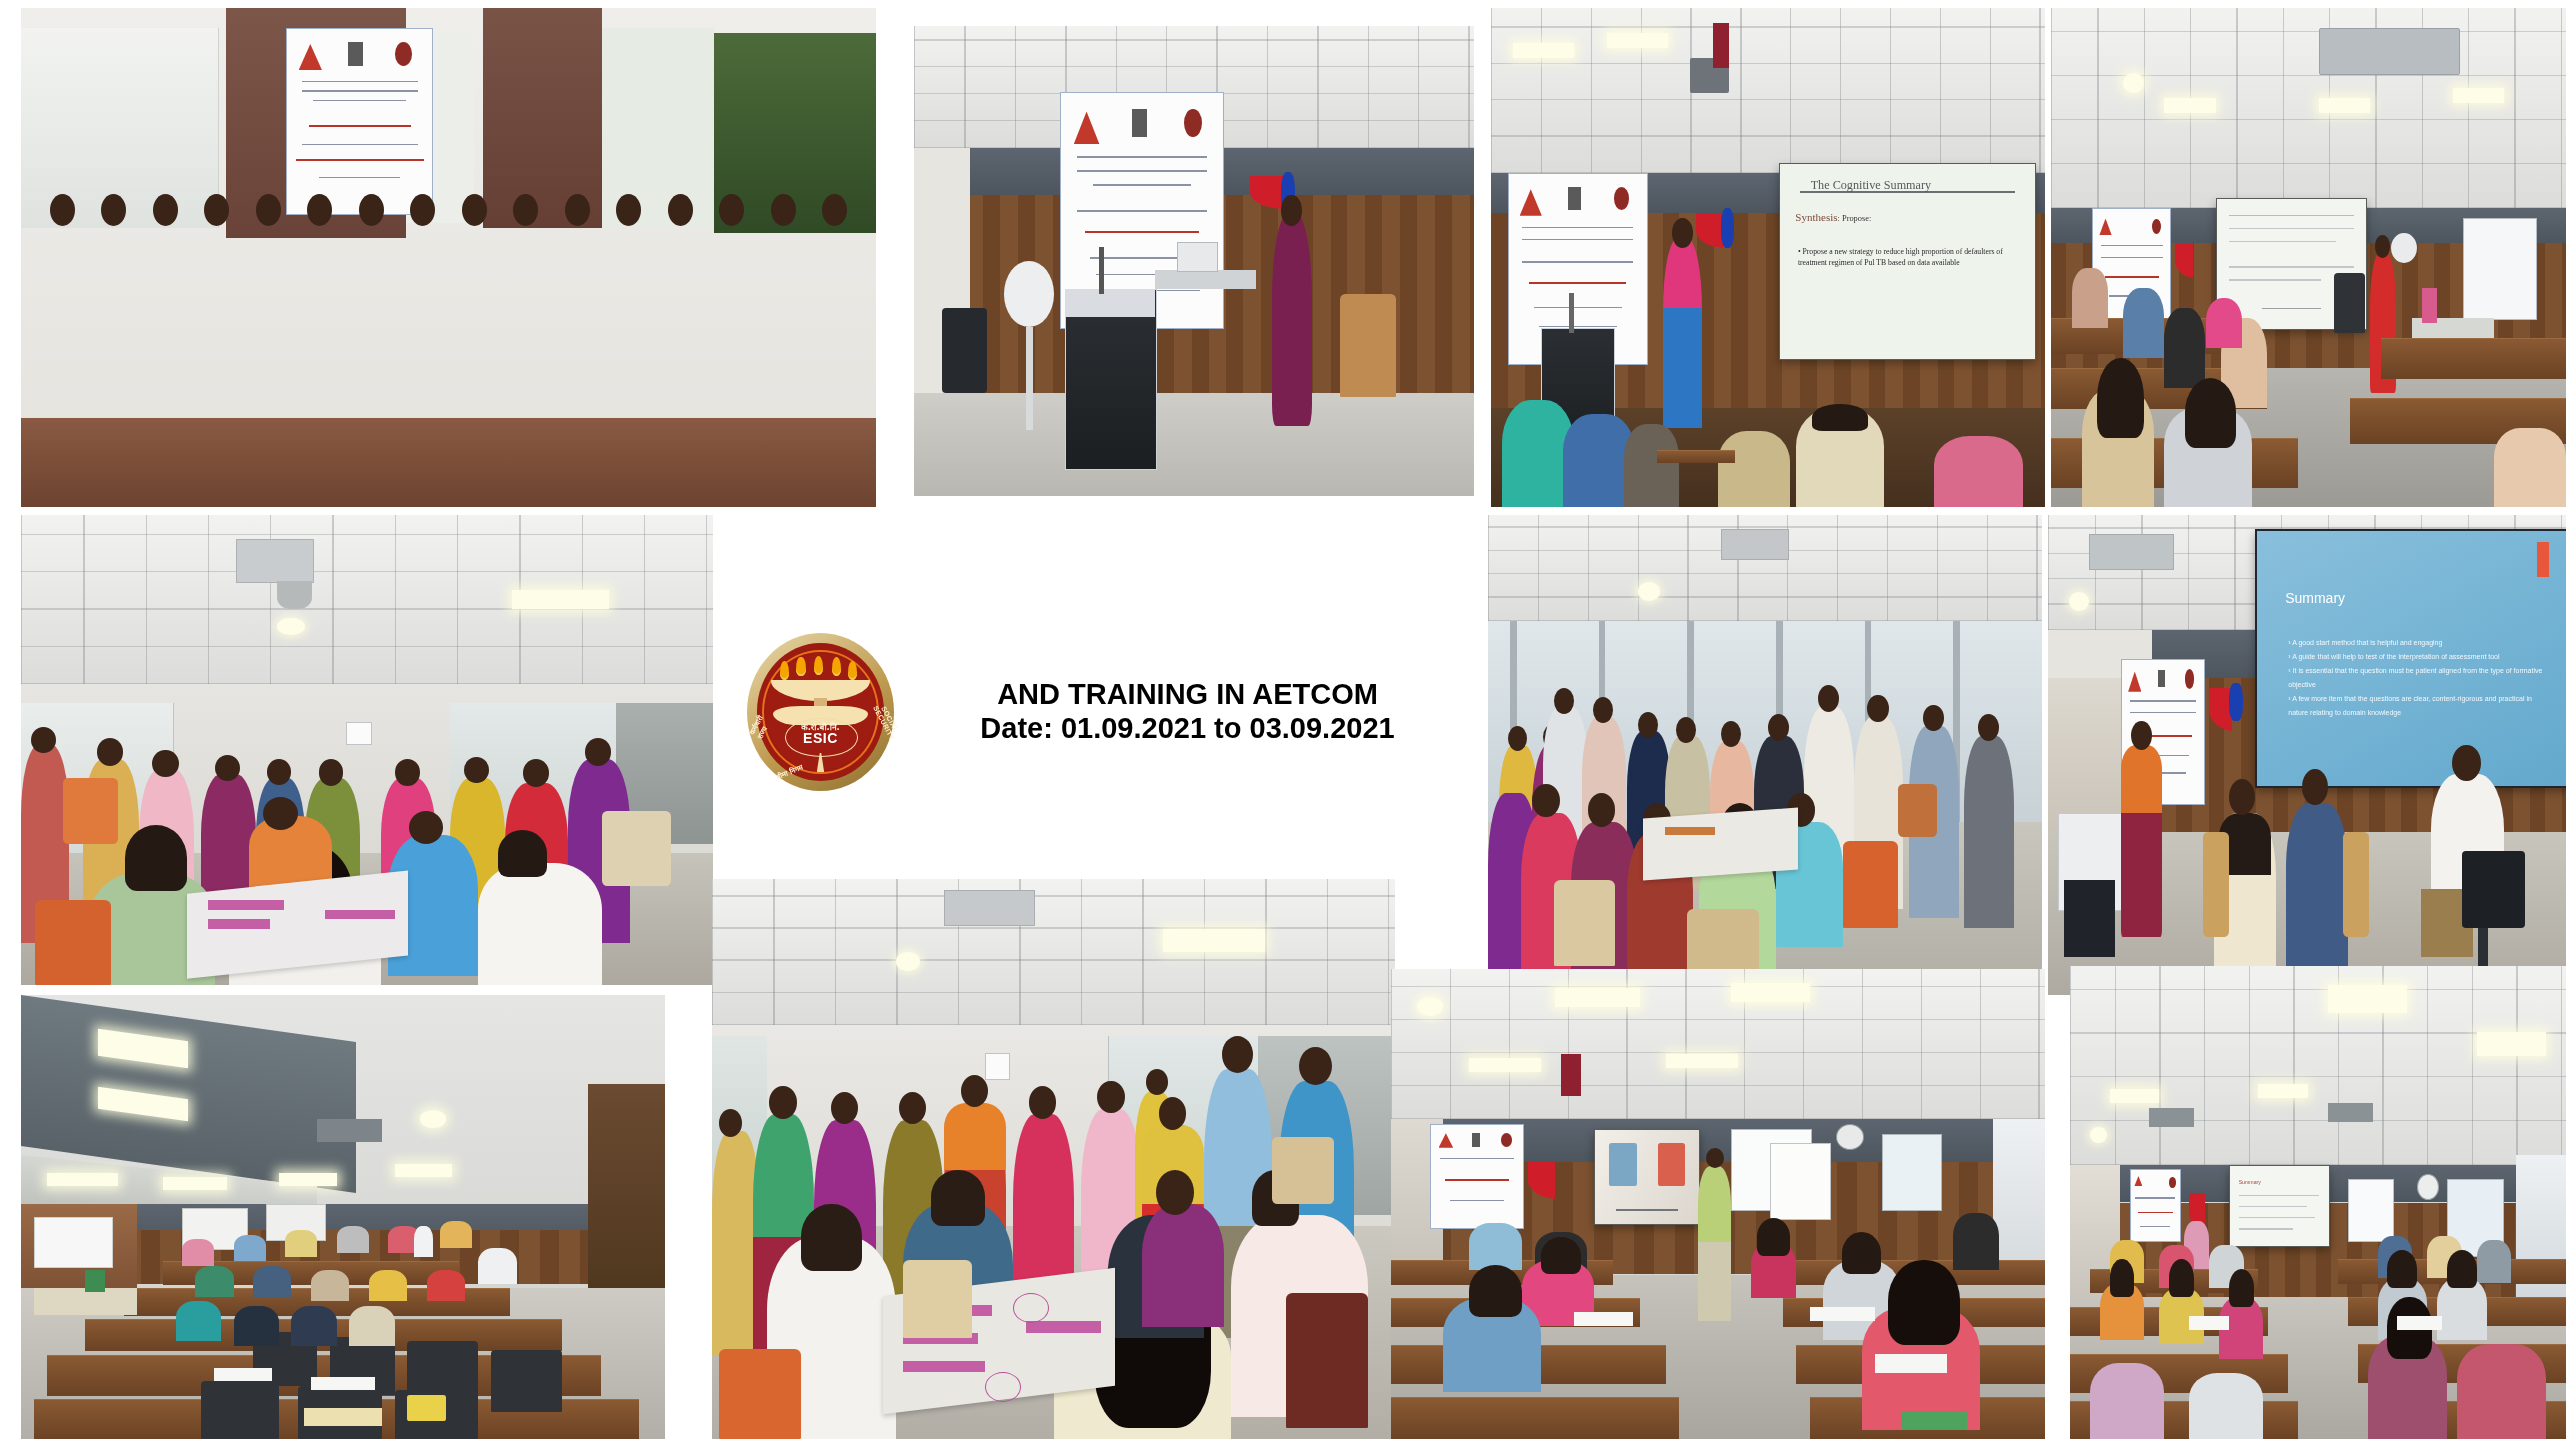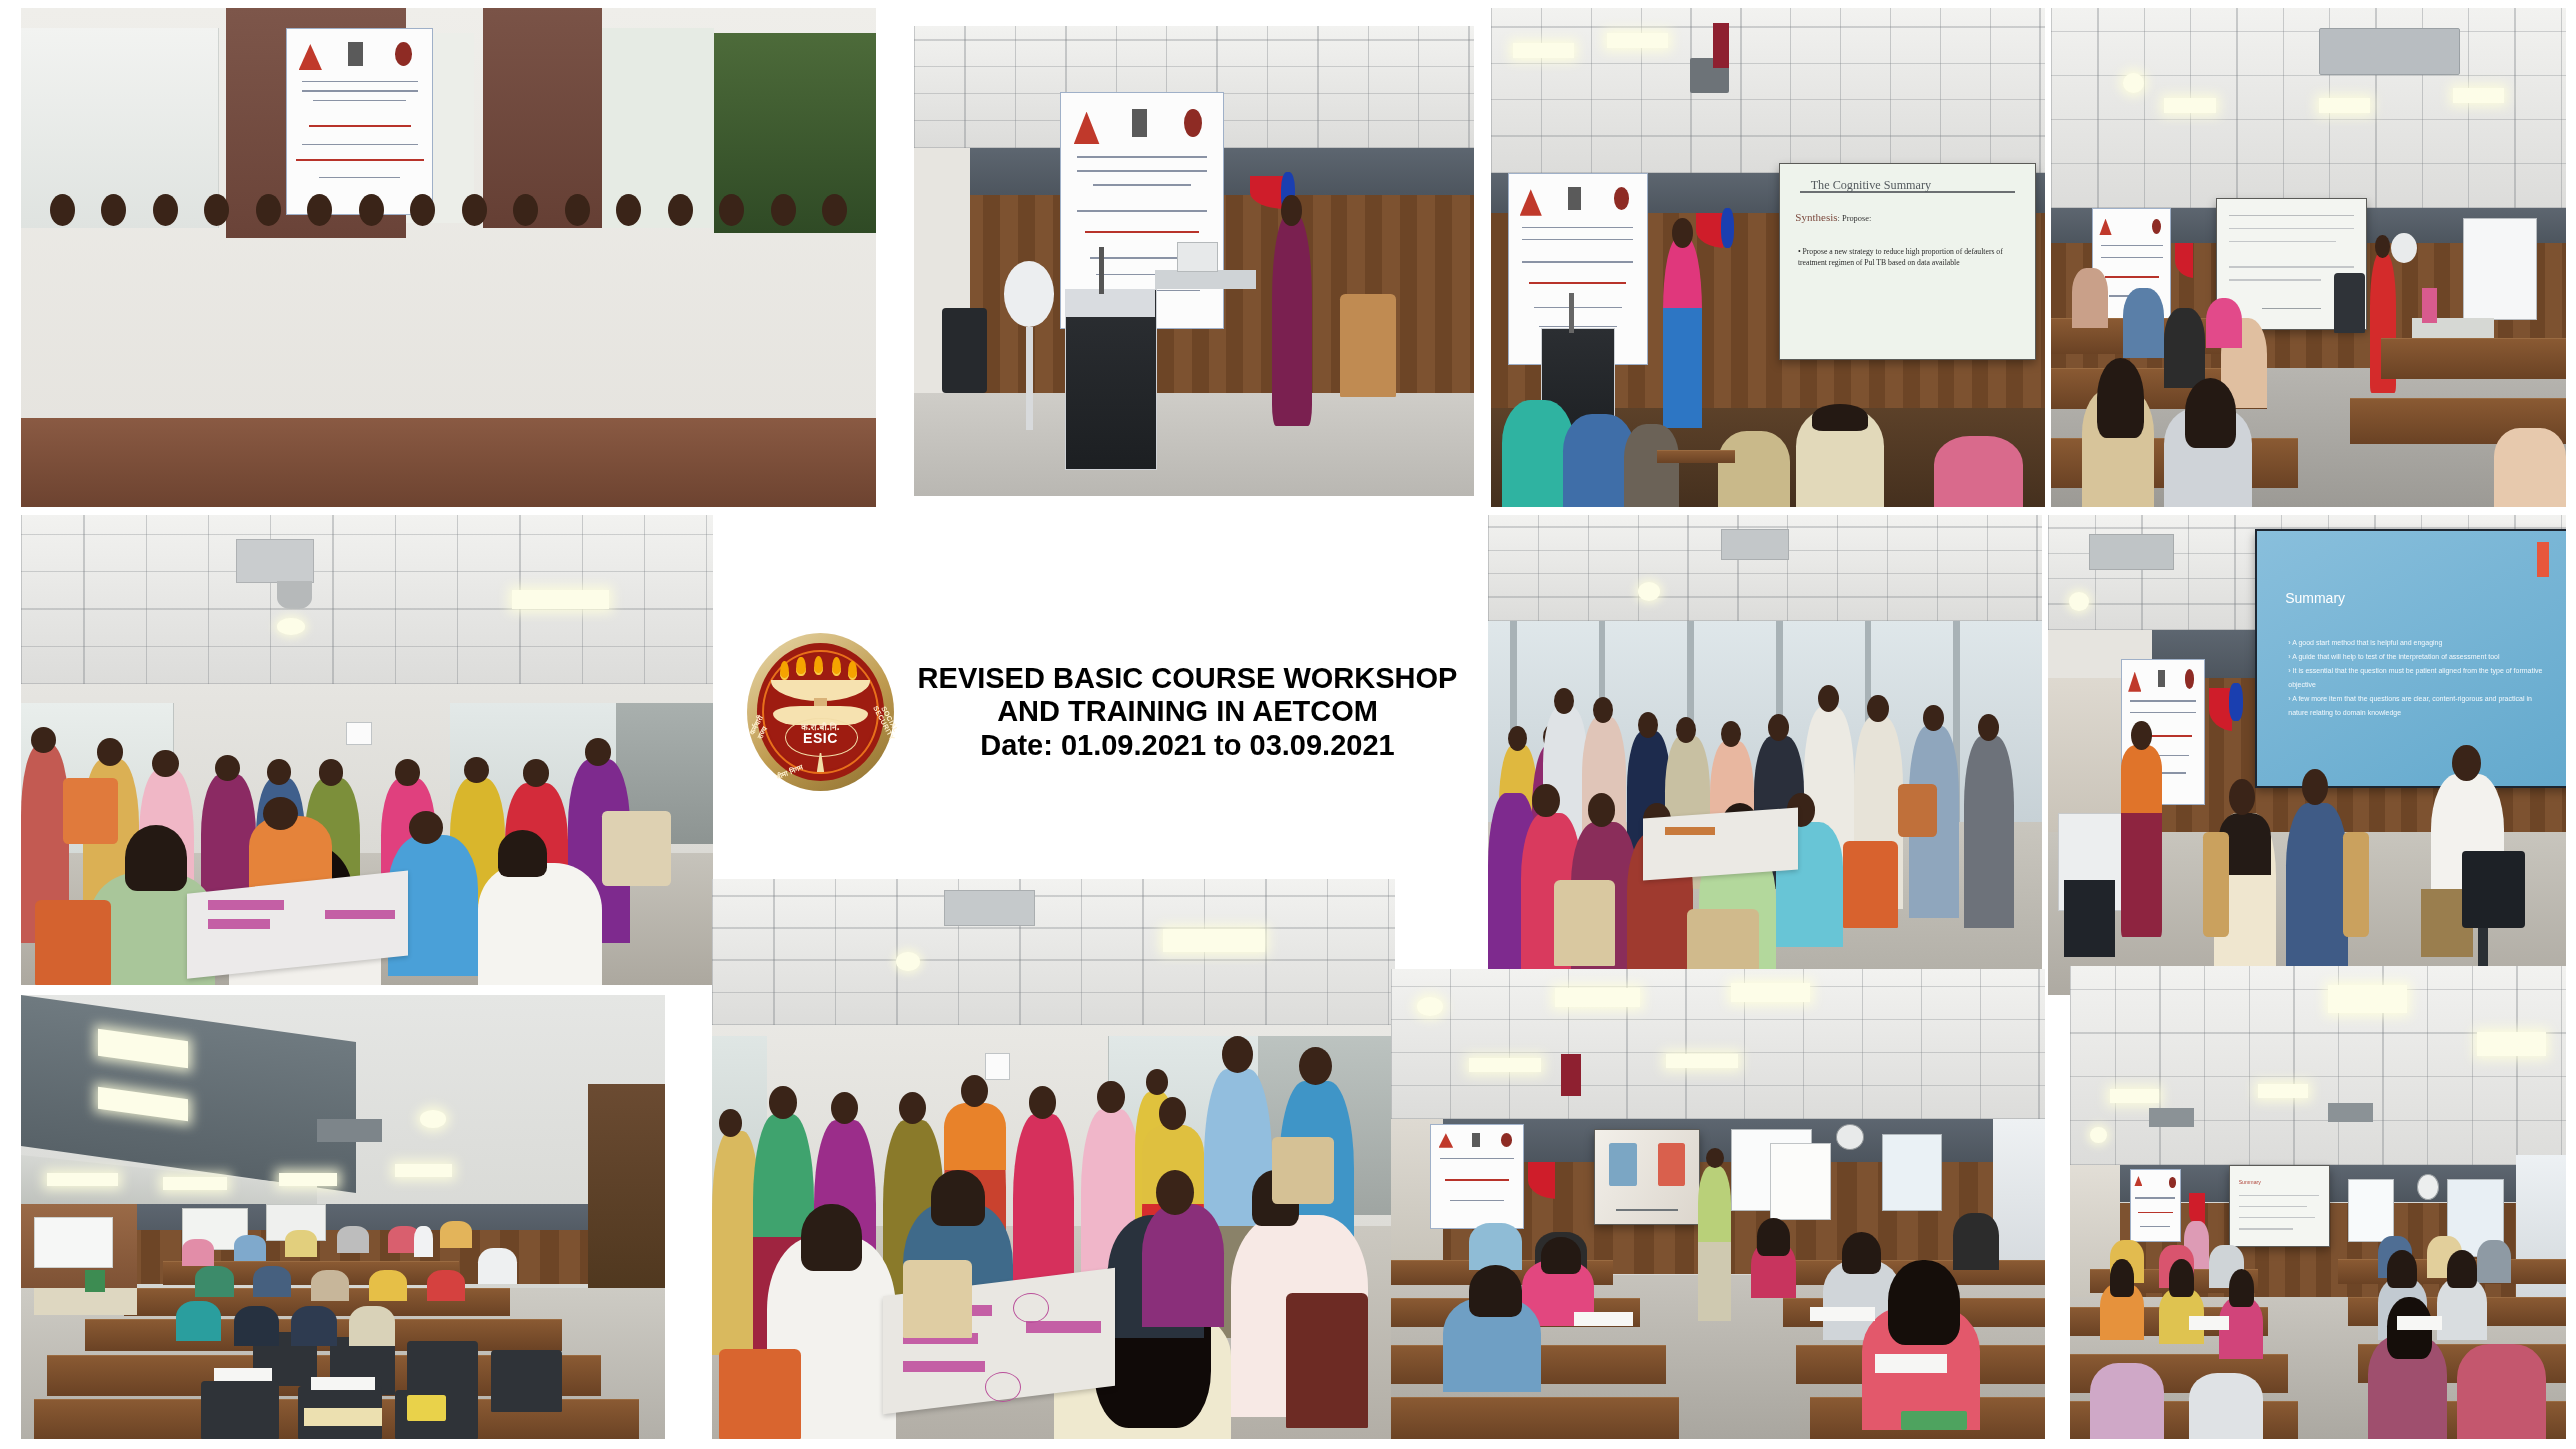--- a/index.html
+++ b/index.html
@@ -459,21 +459,20 @@
         <div class="oval"></div>
         <div class="esic-hi">क.रा.बी.नि.</div>
         <div class="esic-en">ESIC</div>
         <div class="stand"></div>
         <div class="arcL">कर्मचारी राज्य</div>
         <div class="arcB">बीमा निगम</div>
         <div class="arcR">SOCIAL SECURITY</div>
       </div>
     </div>
     <div class="title-block">
-      <div class="t-l4">REVISED BASIC COURSE WORKSHOP</div>
       <div class="t-l5">AND TRAINING IN AETCOM</div>
       <div class="t-l6">Date: 01.09.2021 to 03.09.2021</div>
     </div>
   </div>
 
   <div class="photo" style="left:1488px;top:515px;width:554px;height:480px;">
     <div class="scene">
       <div class="ceil" style="height:22%;"></div>
       <div class="ceilgrid" style="top:0;height:22%;"></div>
       <div style="position:absolute;left:42%;top:3%;width:12%;height:6%;background:#c3c7c9;border:1.3px solid #aaaeb0;"></div>

